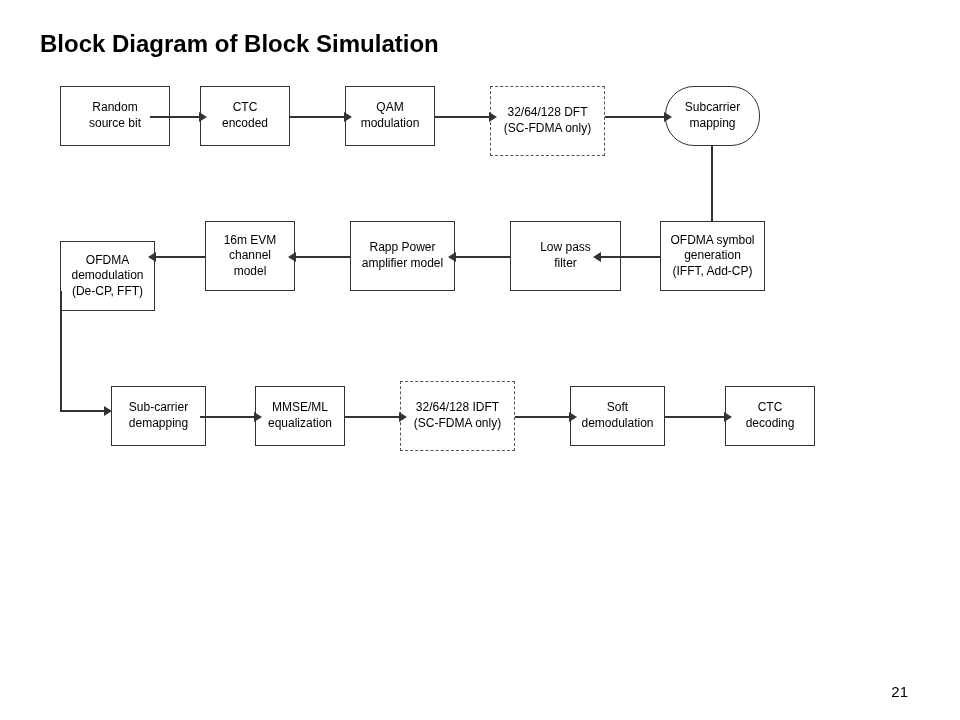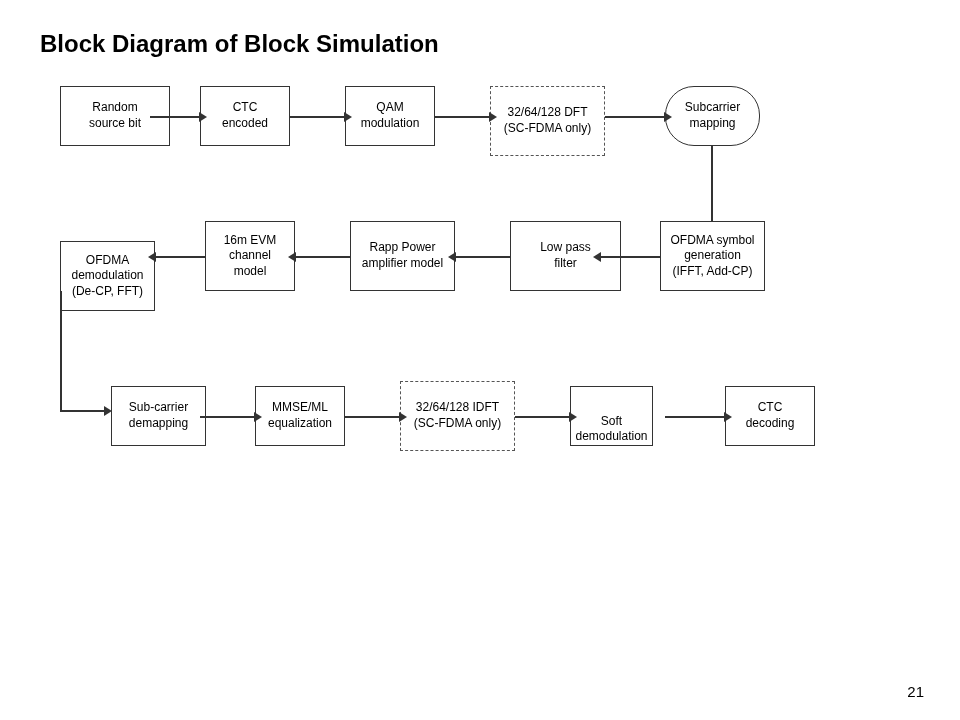--- a/index.html
+++ b/index.html
@@ -90,21 +90,21 @@
     
     .vline {
       position: absolute;
       width: 2px;
       background: #333;
     }
 
     .page-num {
       position: absolute;
       bottom: 20px;
-      right: 36px;
+      right: 52px;
       font-size: 15px;
       color: #000;
     }
   </style>
 </head>
 <body>
 
 <div class="page">
   <div class="title">Block Diagram of Block Simulation</div>
 
@@ -176,21 +176,21 @@
     </div>
 
     <div class="block" style="left:215px; top:310px; width:90px; height:60px;">
       <span>MMSE/ML<br>equalization</span>
     </div>
 
     <div class="block dashed" style="left:360px; top:305px; width:115px; height:70px;">
       <span>32/64/128 IDFT<br>(SC-FDMA only)</span>
     </div>
 
-    <div class="block" style="left:530px; top:310px; width:83px; height:60px;align-items:flex-end;">
+    <div class="block" style="left:530px; top:310px; width:95px; height:60px;">
       <span>Soft<br>demodulation</span>
     </div>
 
     <div class="block" style="left:685px; top:310px; width:90px; height:60px;">
       <span>CTC<br>decoding</span>
     </div>
 
     <div class="arrow" style="left:160px; top:340px; width:55px;"></div>
 
     <div class="arrow" style="left:305px; top:340px; width:55px;"></div>

